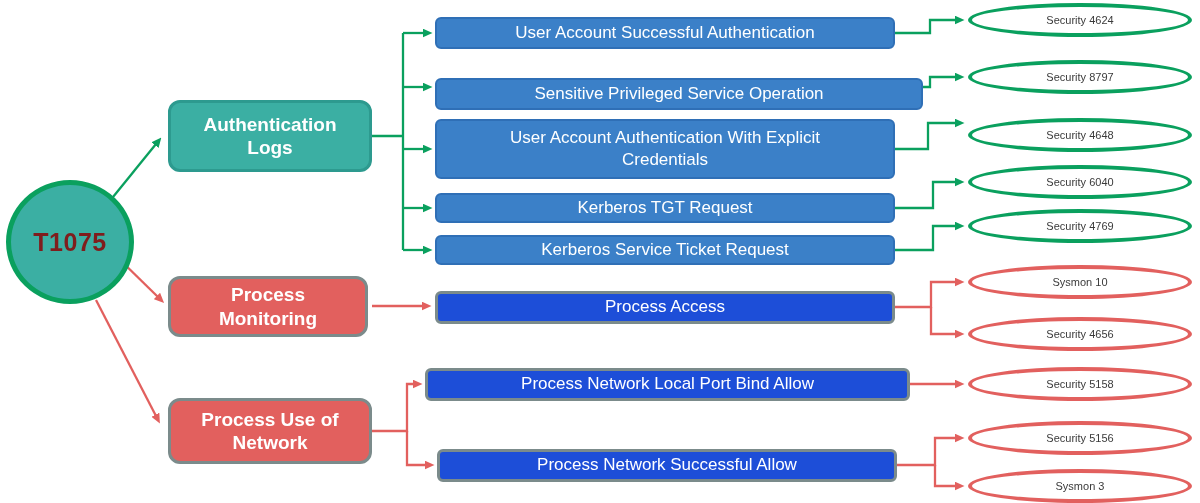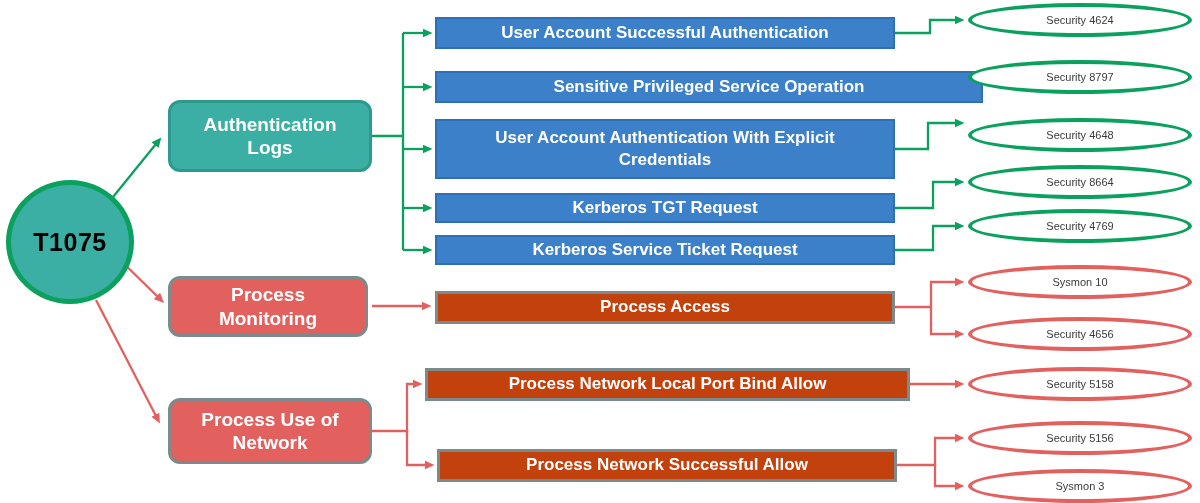--- a/index.html
+++ b/index.html
@@ -8,33 +8,33 @@
     font-family:"Liberation Sans", sans-serif; overflow:hidden;
   }
   .wires { position:absolute; left:0; top:0; width:1200px; height:503px; }
   .node {
     position:absolute; box-sizing:border-box;
     display:flex; align-items:center; justify-content:center;
     text-align:center;
   }
   .root {
     border-radius:50%; background:#3bafa3; border:5px solid #0aa05e;
-    color:#000000; font-weight:bold; font-size:25px; letter-spacing:0.5px;
+    color:#7f1d1d; font-weight:bold; font-size:25px; letter-spacing:0.5px;
   }
   .branch {
     border-radius:12px; color:#fff; font-weight:bold; font-size:19px; line-height:1.22;
   }
   .branch.teal { background:#3bafa3; border:3px solid #2d9a8f; }
   .branch.red  { background:#e2605e; border:3px solid #7b8b8b; }
   .branch .wrap { display:block; width:172px; }
   .mid {
-    border-radius:0; color:#fff; font-weight:bold; font-size:17px; line-height:1.3;
+    border-radius:6px; color:#fff; font-weight:normal; font-size:17px; line-height:1.3;
   }
   .mid.blue { background:#3b80c8; border:2px solid #2f6fb6; }
-  .mid.red  { background:#c2410c; border:3px solid #7b8b8b; }
+  .mid.red  { background:#1d4ed8; border:3px solid #7b8b8b; }
   .mid .wrap { display:block; max-width:392px; }
   .event {
     border-radius:50%; background:#ffffff; font-size:11px; color:#3a3a3a;
   }
   .event.green { border:4px solid #0aa05e; }
   .event.red   { border:4px solid #e2605e; }
 </style>
 </head>
 <body>
 
@@ -85,21 +85,21 @@
   <div class="node branch red" style="left:168px; top:276px; width:200px; height:61px">
     <span class="wrap">Process Monitoring</span>
   </div>
   <div class="node branch red" style="left:168px; top:398px; width:204px; height:66px">
     <span class="wrap">Process Use of Network</span>
   </div>
 
   <div class="node mid blue" style="left:435px; top:17px; width:460px; height:32px">
     <span class="wrap">User Account Successful Authentication</span>
   </div>
-  <div class="node mid blue" style="left:435px; top:71px; width:548px; height:32px">
+  <div class="node mid blue" style="left:435px; top:78px; width:488px; height:32px">
     <span class="wrap">Sensitive Privileged Service Operation</span>
   </div>
   <div class="node mid blue" style="left:435px; top:119px; width:460px; height:60px">
     <span class="wrap">User Account Authentication With Explicit Credentials</span>
   </div>
   <div class="node mid blue" style="left:435px; top:193px; width:460px; height:30px">
     <span class="wrap">Kerberos TGT Request</span>
   </div>
   <div class="node mid blue" style="left:435px; top:235px; width:460px; height:30px">
     <span class="wrap">Kerberos Service Ticket Request</span>
@@ -112,21 +112,21 @@
   <div class="node mid red" style="left:425px; top:368px; width:485px; height:33px">
     <span class="wrap">Process Network Local Port Bind Allow</span>
   </div>
   <div class="node mid red" style="left:437px; top:449px; width:460px; height:33px">
     <span class="wrap">Process Network Successful Allow</span>
   </div>
 
   <div class="node event green" style="left:968px; top:3px; width:224px; height:34px">Security 4624</div>
   <div class="node event green" style="left:968px; top:60px; width:224px; height:34px">Security 8797</div>
   <div class="node event green" style="left:968px; top:118px; width:224px; height:34px">Security 4648</div>
-  <div class="node event green" style="left:968px; top:165px; width:224px; height:34px">Security 8664</div>
+  <div class="node event green" style="left:968px; top:165px; width:224px; height:34px">Security 6040</div>
   <div class="node event green" style="left:968px; top:209px; width:224px; height:34px">Security 4769</div>
 
   <div class="node event red" style="left:968px; top:265px; width:224px; height:34px">Sysmon 10</div>
   <div class="node event red" style="left:968px; top:317px; width:224px; height:34px">Security 4656</div>
   <div class="node event red" style="left:968px; top:367px; width:224px; height:34px">Security 5158</div>
   <div class="node event red" style="left:968px; top:421px; width:224px; height:34px">Security 5156</div>
   <div class="node event red" style="left:968px; top:469px; width:224px; height:34px">Sysmon 3</div>
 
 </div>
 

